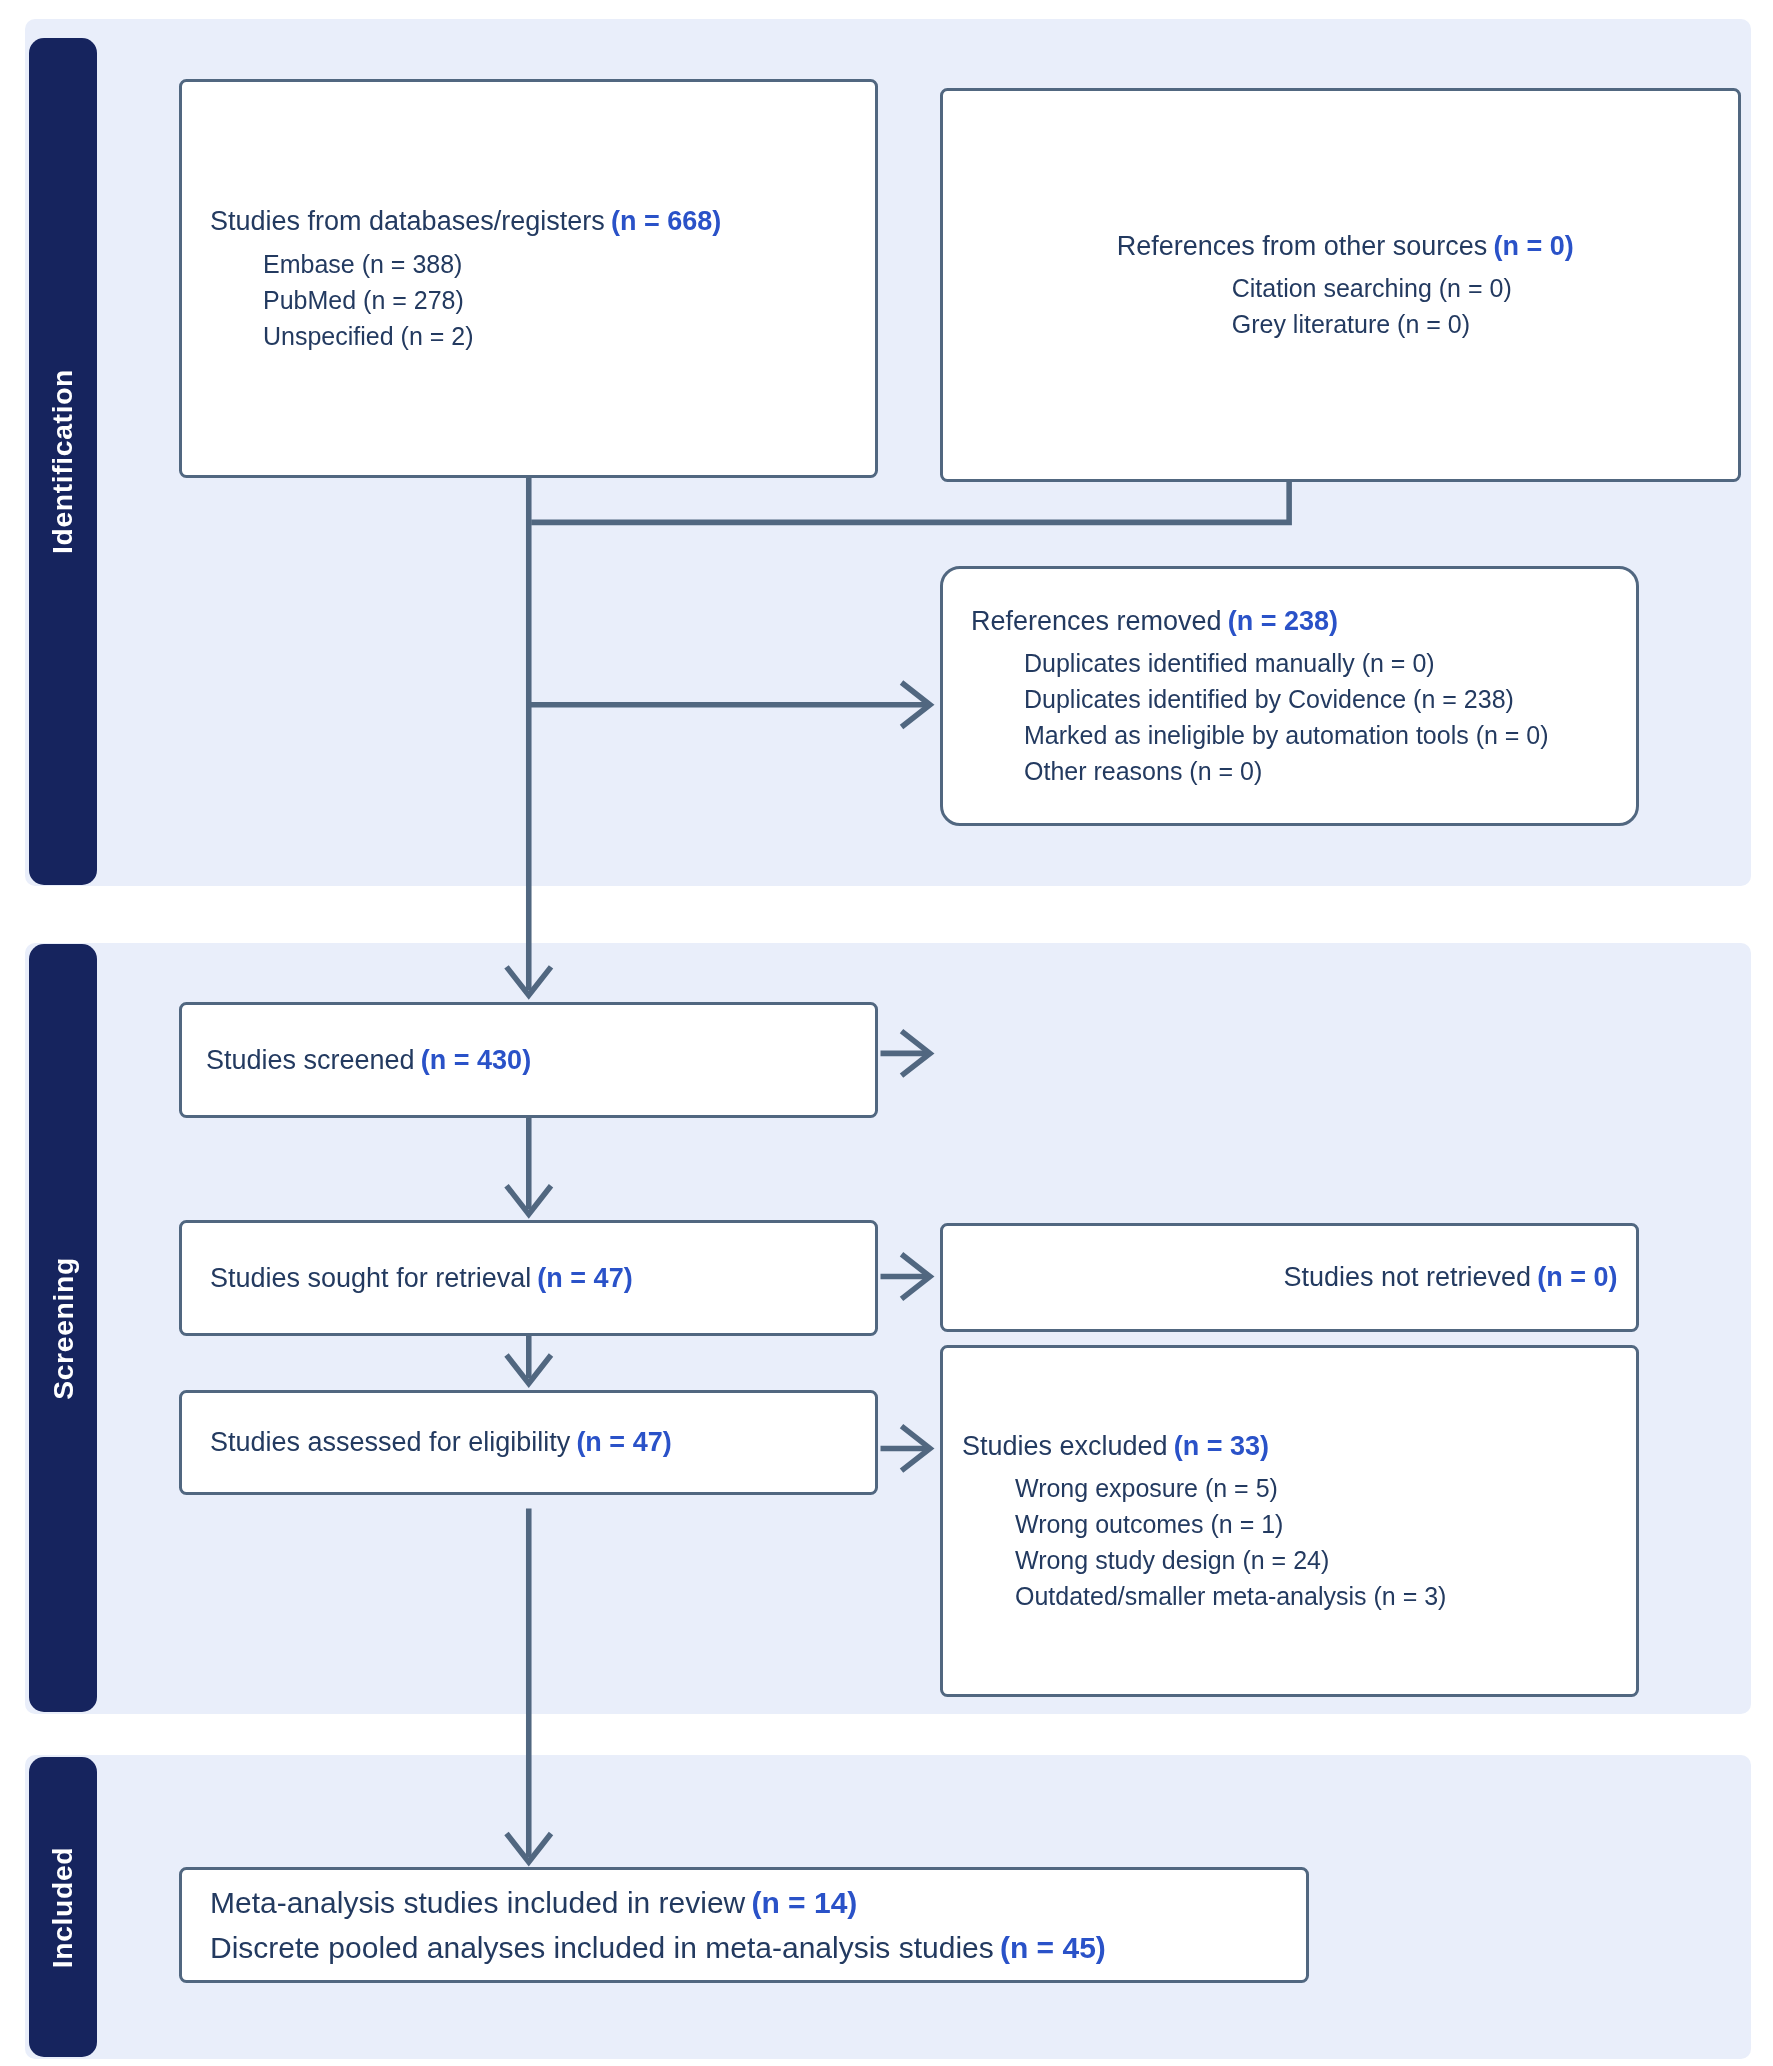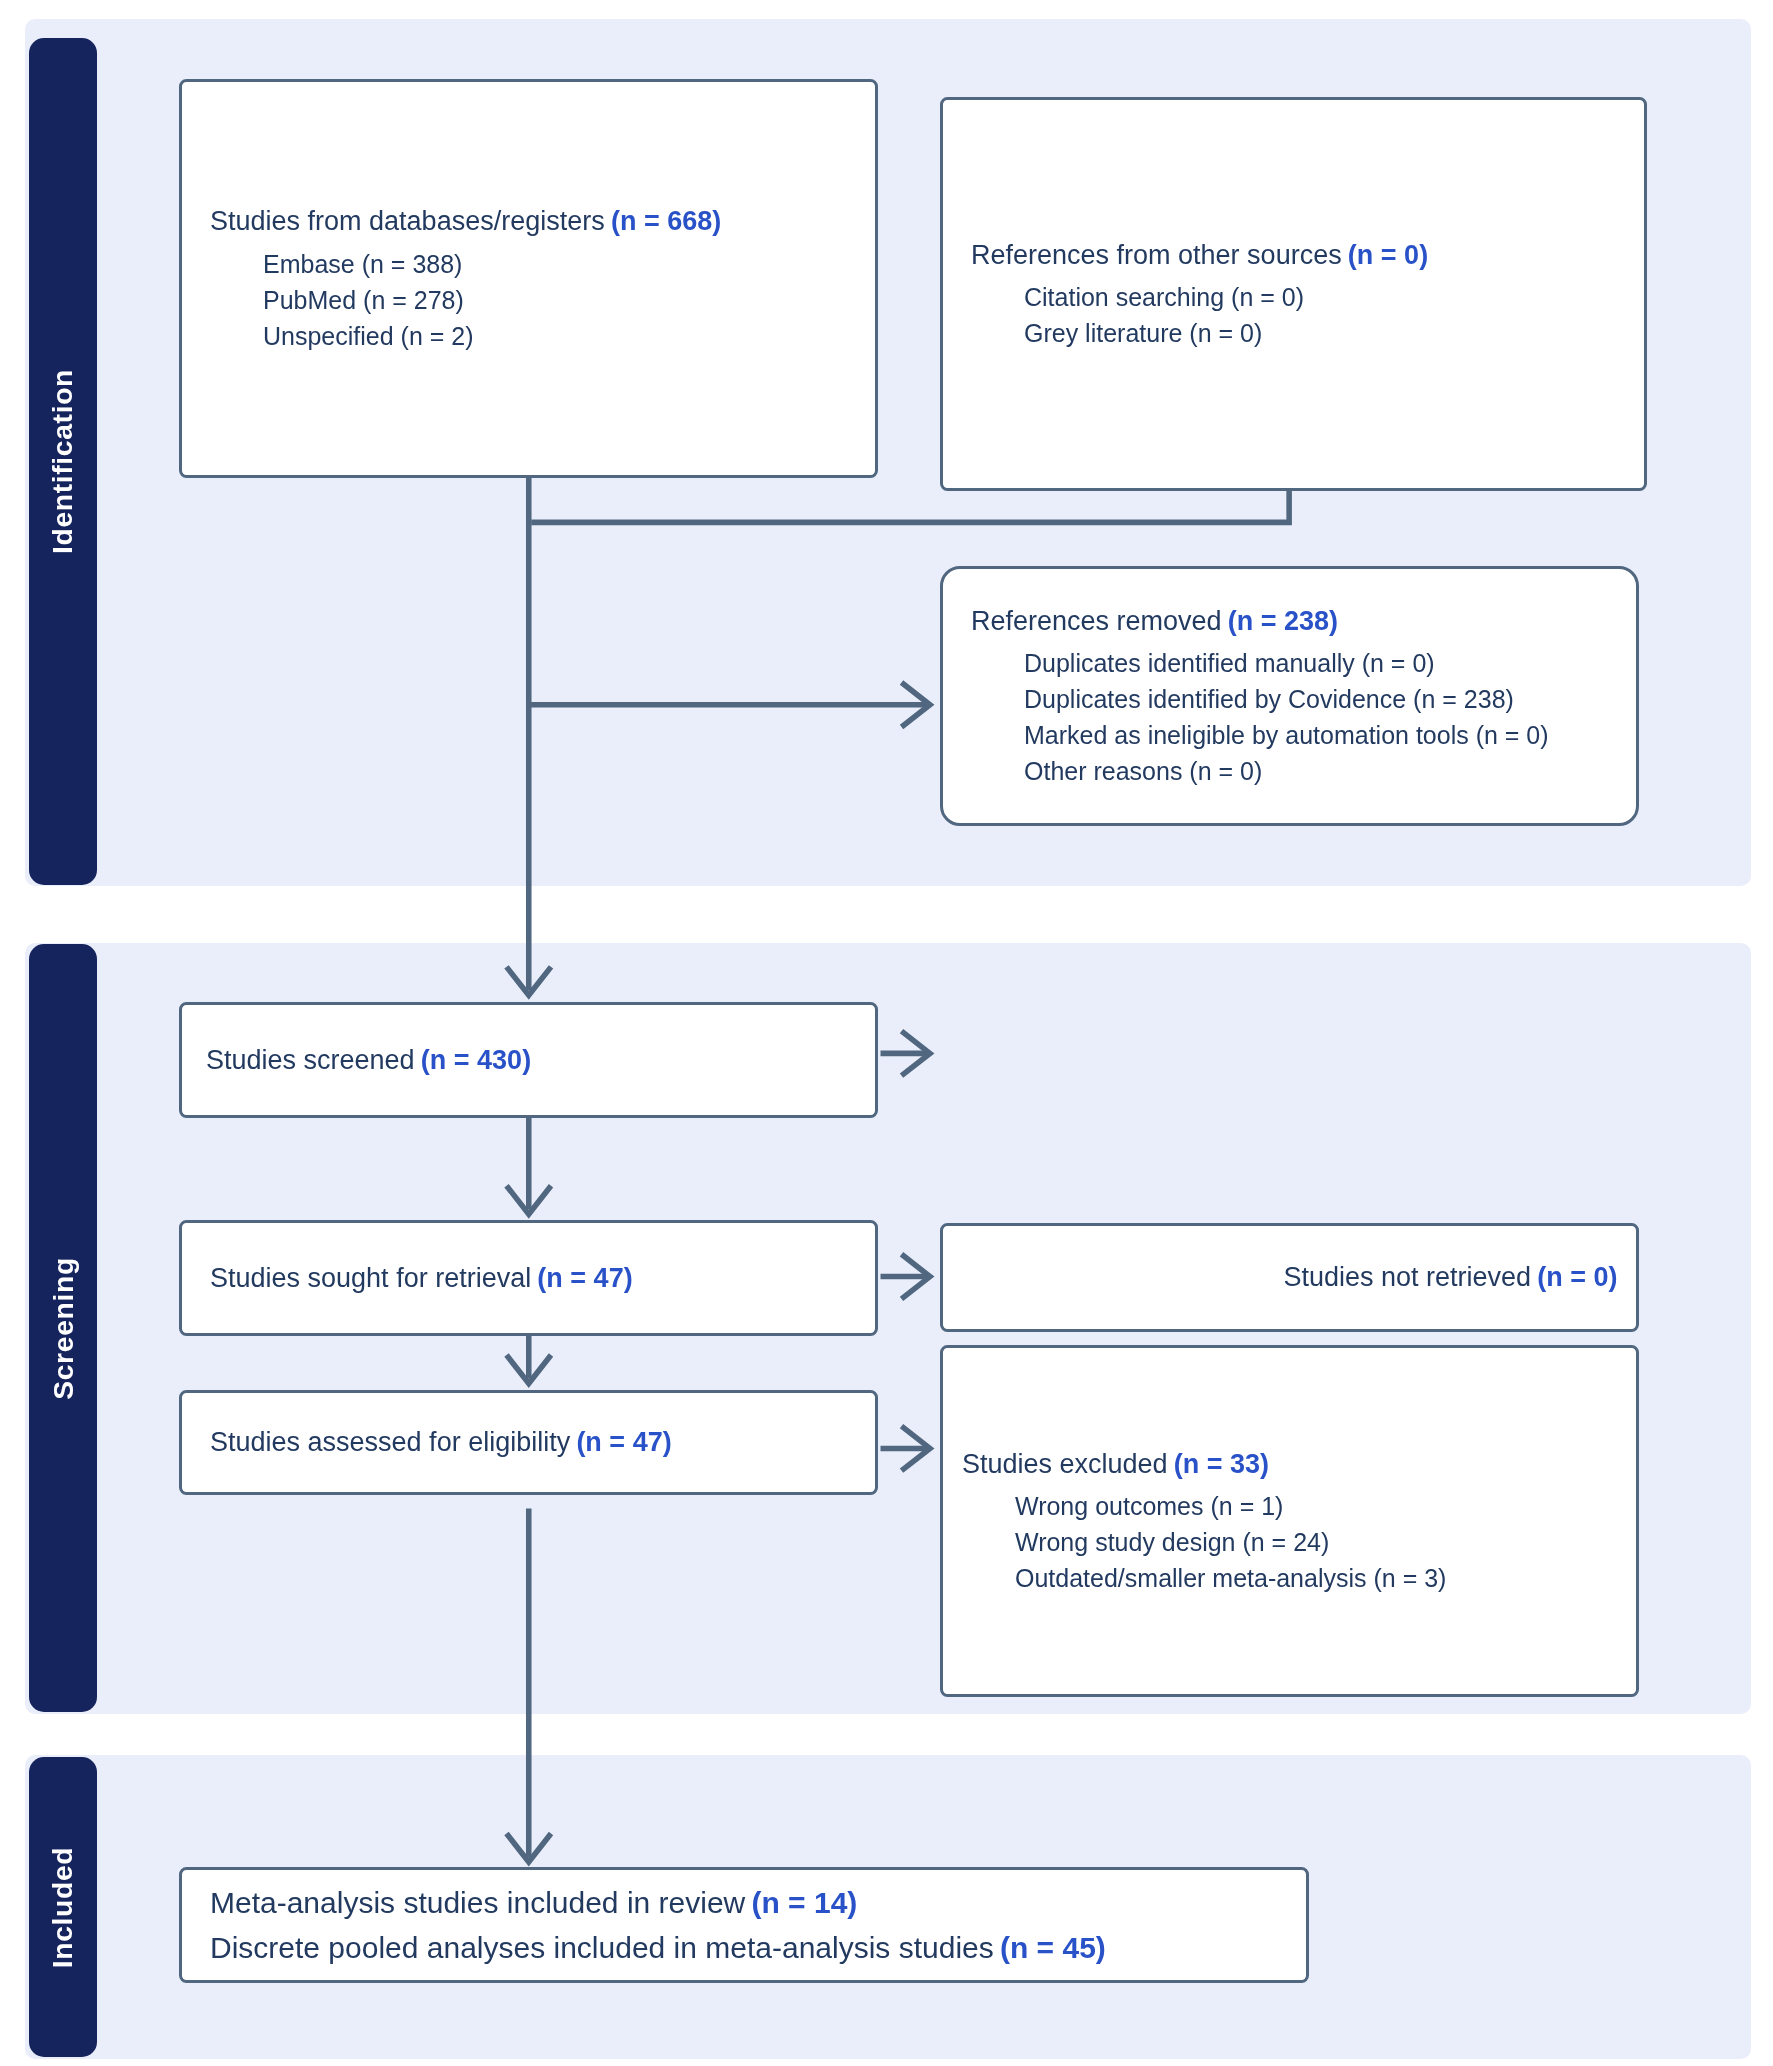--- a/index.html
+++ b/index.html
@@ -125,21 +125,21 @@
     <div class="box-title">
       <span>Studies from databases/registers</span><span class="n">(n = 668)</span>
     </div>
     <div class="box-items">
       <div class="item">Embase (n = 388)</div>
       <div class="item">PubMed (n = 278)</div>
       <div class="item">Unspecified (n = 2)</div>
     </div>
   </div>
 
-  <div class="box" style="left:940px;top:97px;width:707px;height:394px;">
+  <div class="box" style="left:940px;top:88px;width:801px;height:394px;align-items:center;">
     <div class="box-title">
       <span>References from other sources</span><span class="n">(n = 0)</span>
     </div>
     <div class="box-items">
       <div class="item">Citation searching (n = 0)</div>
       <div class="item">Grey literature (n = 0)</div>
     </div>
   </div>
 
   <div class="box" style="left:940px;top:566px;width:699px;height:260px;border-radius:20px;">
@@ -177,20 +177,21 @@
     <div class="box-title">
       <span>Studies assessed for eligibility</span><span class="n">(n = 47)</span>
     </div>
   </div>
 
   <div class="box" style="left:940px;top:1345px;width:699px;height:352px;padding-left:19px;">
     <div class="box-title">
       <span>Studies excluded</span><span class="n">(n = 33)</span>
     </div>
     <div class="box-items">
+      <div class="item">Wrong exposure (n = 5)</div>
       <div class="item">Wrong outcomes (n = 1)</div>
       <div class="item">Wrong study design (n = 24)</div>
       <div class="item">Outdated/smaller meta-analysis (n = 3)</div>
     </div>
   </div>
 
   <div class="box" style="left:179px;top:1867px;width:1130px;height:116px;">
     <div class="inc-line">
       <span>Meta-analysis studies included in review</span><span class="n">(n = 14)</span>
     </div>

